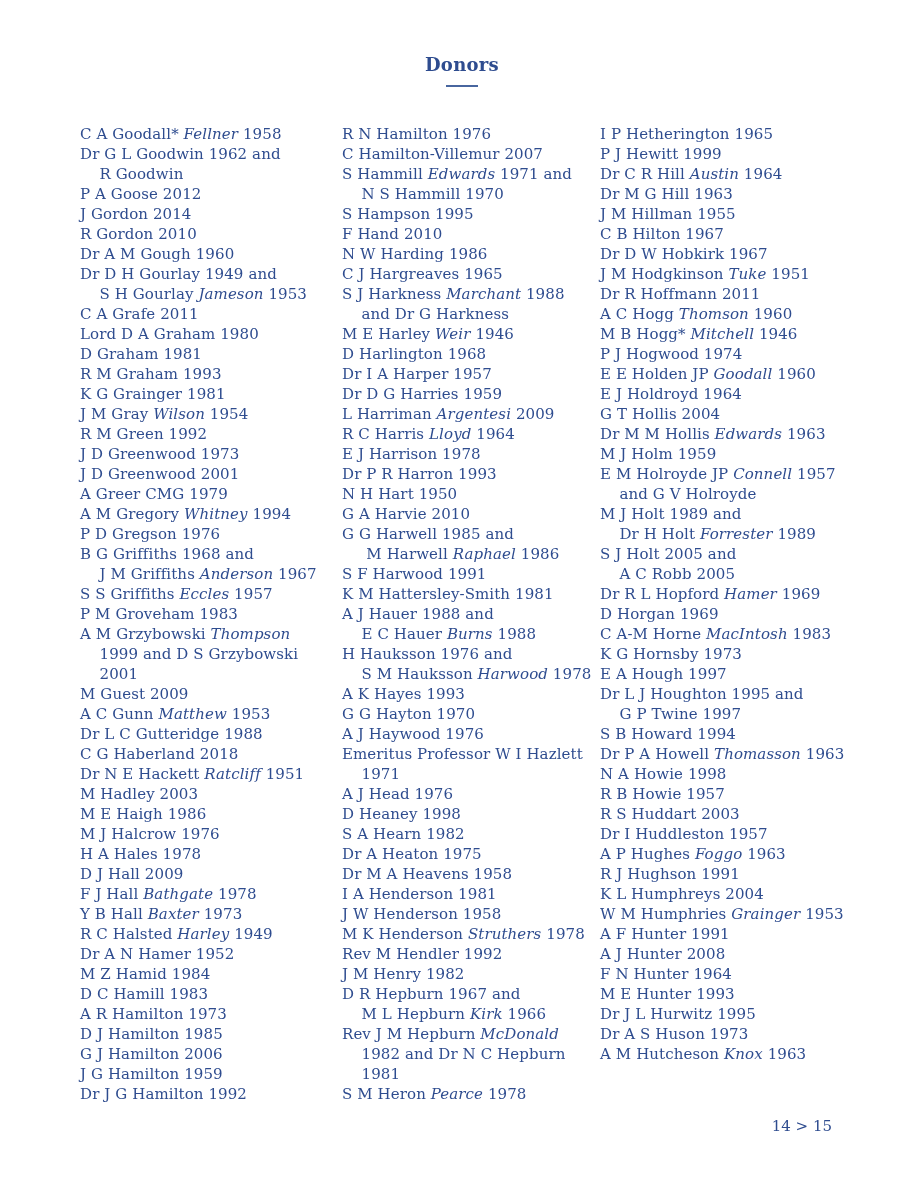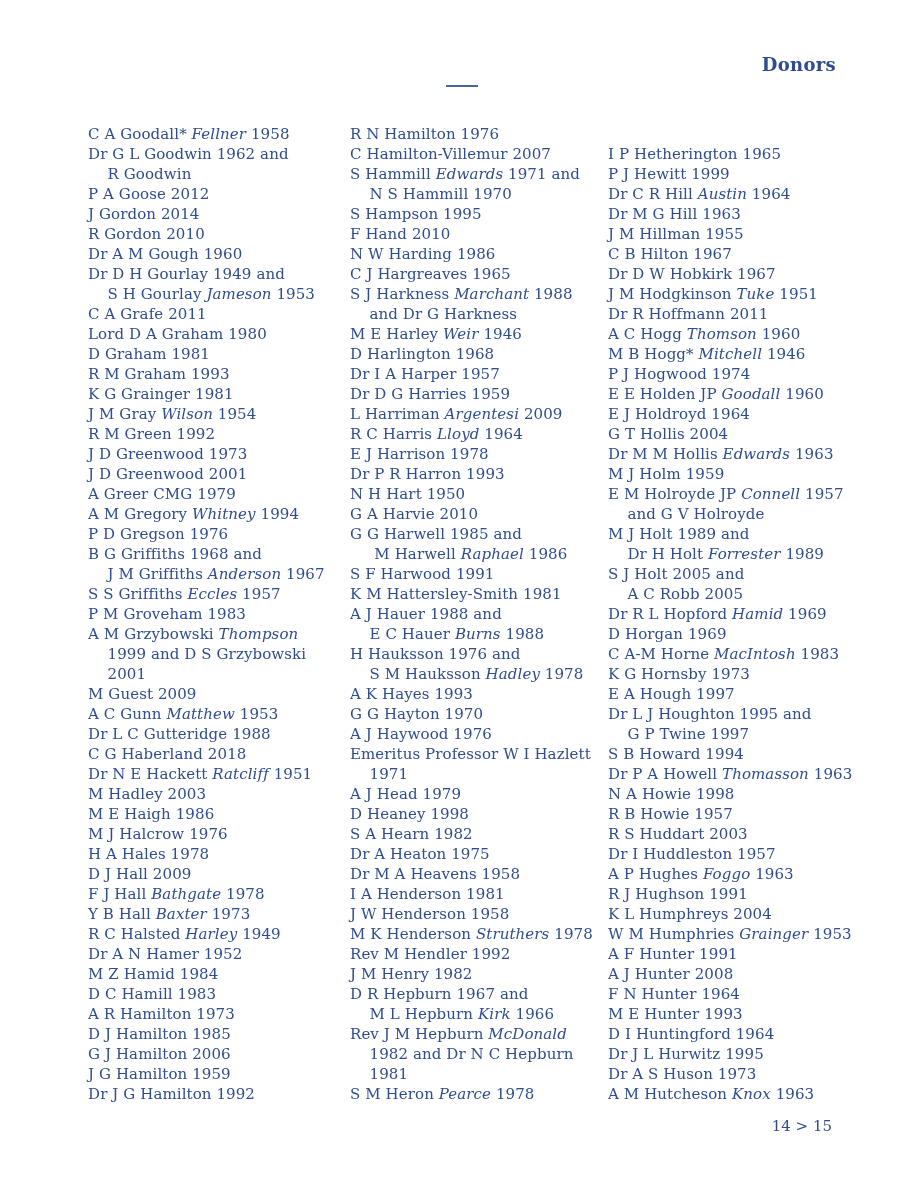--- a/index.html
+++ b/index.html
@@ -4,24 +4,24 @@
 <style>
   html, body { margin: 0; padding: 0; }
   body {
     width: 900px; height: 1181px;
     background: #ffffff;
     font-family: "DejaVu Serif", serif;
     color: #2e4c8f;
     overflow: hidden;
   }
   .page { position: relative; width: 900px; height: 1181px; }
-  .header { position: absolute; top: 54px; left: 88px; width: 748px; text-align: right; }
+  .header { position: absolute; top: 54px; left: 88px; width: 748px; text-align: center; }
   .title { font-size: 18px; font-weight: bold; letter-spacing: 0.3px; line-height: 22px; }
   .title-rule { width: 32px; height: 2px; margin: 9px auto 0 auto; background: #48669f; }
-  .columns { position: absolute; top: 124px; left: 88px; display: flex; align-items: flex-end; }
+  .columns { position: absolute; top: 124px; left: 80px; display: flex; }
   .col { flex: none; }
   .col-1 { width: 262px; }
   .col-2 { width: 258px; }
   .col-3 { width: 252px; }
   .line {
     font-size: 15px;
     line-height: 20px;
     white-space: pre-wrap;
     letter-spacing: 0.1px;
   }
@@ -113,27 +113,27 @@
         <div class="line">Dr P R Harron 1993</div>
         <div class="line">N H Hart 1950</div>
         <div class="line">G A Harvie 2010</div>
         <div class="line">G G Harwell 1985 and</div>
         <div class="line">     M Harwell <i>Raphael</i> 1986</div>
         <div class="line">S F Harwood 1991</div>
         <div class="line">K M Hattersley-Smith 1981</div>
         <div class="line">A J Hauer 1988 and</div>
         <div class="line">    E C Hauer <i>Burns</i> 1988</div>
         <div class="line">H Hauksson 1976 and</div>
-        <div class="line">    S M Hauksson <i>Hadley</i> 1978</div>
+        <div class="line">    S M Hauksson <i>Harwood</i> 1978</div>
         <div class="line">A K Hayes 1993</div>
         <div class="line">G G Hayton 1970</div>
         <div class="line">A J Haywood 1976</div>
         <div class="line">Emeritus Professor W I Hazlett</div>
         <div class="line">    1971</div>
-        <div class="line">A J Head 1979</div>
+        <div class="line">A J Head 1976</div>
         <div class="line">D Heaney 1998</div>
         <div class="line">S A Hearn 1982</div>
         <div class="line">Dr A Heaton 1975</div>
         <div class="line">Dr M A Heavens 1958</div>
         <div class="line">I A Henderson 1981</div>
         <div class="line">J W Henderson 1958</div>
         <div class="line">M K Henderson <i>Struthers</i> 1978</div>
         <div class="line">Rev M Hendler 1992</div>
         <div class="line">J M Henry 1982</div>
         <div class="line">D R Hepburn 1967 and</div>
@@ -160,42 +160,41 @@
         <div class="line">E J Holdroyd 1964</div>
         <div class="line">G T Hollis 2004</div>
         <div class="line">Dr M M Hollis <i>Edwards</i> 1963</div>
         <div class="line">M J Holm 1959</div>
         <div class="line">E M Holroyde JP <i>Connell</i> 1957</div>
         <div class="line">    and G V Holroyde</div>
         <div class="line">M J Holt 1989 and</div>
         <div class="line">    Dr H Holt <i>Forrester</i> 1989</div>
         <div class="line">S J Holt 2005 and</div>
         <div class="line">    A C Robb 2005</div>
-        <div class="line">Dr R L Hopford <i>Hamid</i> 1969</div>
+        <div class="line">Dr R L Hopford <i>Hamer</i> 1969</div>
         <div class="line">D Horgan 1969</div>
         <div class="line">C A-M Horne <i>MacIntosh</i> 1983</div>
         <div class="line">K G Hornsby 1973</div>
         <div class="line">E A Hough 1997</div>
         <div class="line">Dr L J Houghton 1995 and</div>
         <div class="line">    G P Twine 1997</div>
         <div class="line">S B Howard 1994</div>
         <div class="line">Dr P A Howell <i>Thomasson</i> 1963</div>
         <div class="line">N A Howie 1998</div>
         <div class="line">R B Howie 1957</div>
         <div class="line">R S Huddart 2003</div>
         <div class="line">Dr I Huddleston 1957</div>
         <div class="line">A P Hughes <i>Foggo</i> 1963</div>
         <div class="line">R J Hughson 1991</div>
         <div class="line">K L Humphreys 2004</div>
         <div class="line">W M Humphries <i>Grainger</i> 1953</div>
         <div class="line">A F Hunter 1991</div>
         <div class="line">A J Hunter 2008</div>
         <div class="line">F N Hunter 1964</div>
         <div class="line">M E Hunter 1993</div>
-        <div class="line">D I Huntingford 1964</div>
         <div class="line">Dr J L Hurwitz 1995</div>
         <div class="line">Dr A S Huson 1973</div>
         <div class="line">A M Hutcheson <i>Knox</i> 1963</div>
       </div>
   </div>
 
   <div class="footer">14 &gt; 15</div>
 </div>
 
 </body></html>

